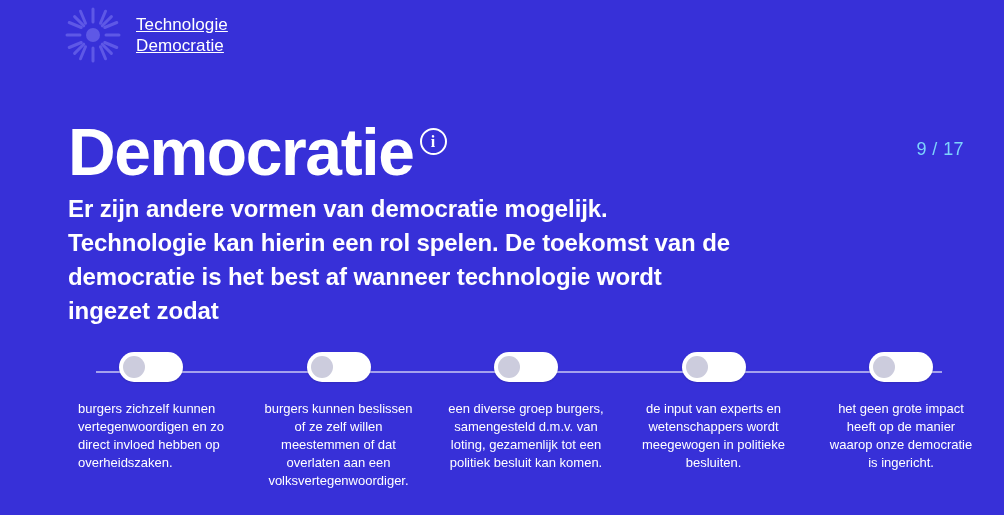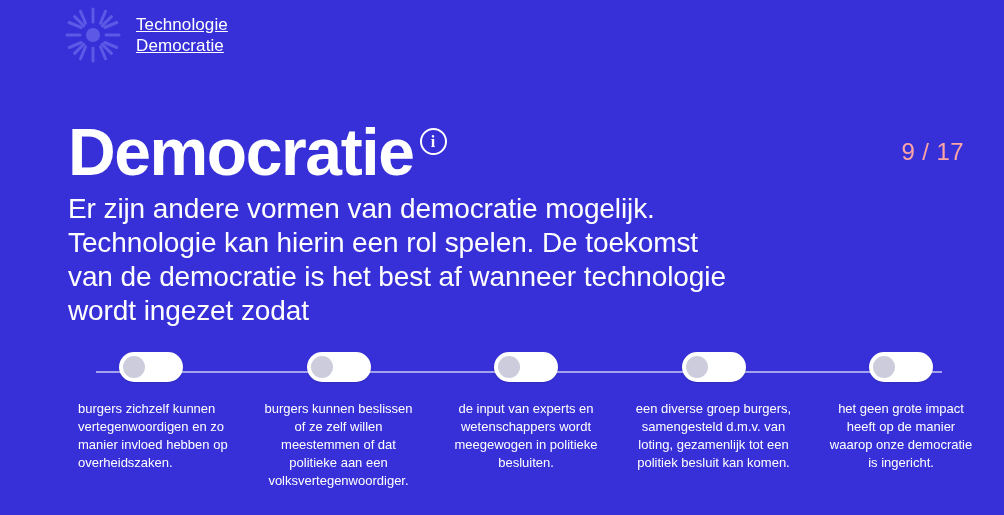--- a/index.html
+++ b/index.html
@@ -76,37 +76,37 @@
     display: flex;
     align-items: center;
     justify-content: center;
     font-size: 16px;
     font-weight: 700;
     line-height: 1;
     font-family: "Liberation Serif", serif;
     box-sizing: border-box;
   }
   .counter {
-    font-size: 24px;
+    font-size: 18px;
     line-height: 1;
     margin-top: 26px;
-    color: #fca5a5;
+    color: #7dd3fc;
     letter-spacing: .4px;
     white-space: nowrap;
   }
 
   
   .statement {
     position: absolute;
     top: 192px;
     left: 68px;
     width: 680px;
-    font-size: 28px;
+    font-size: 24px;
     line-height: 34px;
-    font-weight: 400;
+    font-weight: 700;
     letter-spacing: -.1px;
   }
 
   
   .slider-zone {
     position: absolute;
     top: 352px;
     left: 58px;
     right: 10px;
   }
@@ -212,45 +212,45 @@
 <div class="statement">Er zijn andere vormen van democratie mogelijk. Technologie kan hierin een rol spelen. De toekomst van de democratie is het best af wanneer technologie wordt ingezet zodat</div>
 
 <div class="slider-zone">
   <div class="track"></div>
   <div class="stops">
 
     <div class="stop">
       <div class="toggle">
         <div class="knob"></div>
       </div>
-      <div class="stop-label">burgers zichzelf kunnen vertegenwoordigen en zo manier invloed hebben op overheidszaken.</div>
-    </div>
-
-    <div class="stop">
-      <div class="toggle">
-        <div class="knob"></div>
-      </div>
-      <div class="stop-label">burgers kunnen beslissen of ze zelf willen meestemmen of dat politieke aan een volksvertegenwoordiger.</div>
+      <div class="stop-label">burgers zichzelf kunnen vertegenwoordigen en zo direct invloed hebben op overheidszaken.</div>
+    </div>
+
+    <div class="stop">
+      <div class="toggle">
+        <div class="knob"></div>
+      </div>
+      <div class="stop-label">burgers kunnen beslissen of ze zelf willen meestemmen of dat overlaten aan een volksvertegenwoordiger.</div>
+    </div>
+
+    <div class="stop">
+      <div class="toggle">
+        <div class="knob"></div>
+      </div>
+      <div class="stop-label">een diverse groep burgers, samengesteld d.m.v. van loting, gezamenlijk tot een politiek besluit kan komen.</div>
     </div>
 
     <div class="stop">
       <div class="toggle">
         <div class="knob"></div>
       </div>
       <div class="stop-label">de input van experts en wetenschappers wordt meegewogen in politieke besluiten.</div>
     </div>
 
     <div class="stop">
       <div class="toggle">
         <div class="knob"></div>
       </div>
-      <div class="stop-label">een diverse groep burgers, samengesteld d.m.v. van loting, gezamenlijk tot een politiek besluit kan komen.</div>
-    </div>
-
-    <div class="stop">
-      <div class="toggle">
-        <div class="knob"></div>
-      </div>
       <div class="stop-label">het geen grote impact heeft op de manier waarop onze democratie is ingericht.</div>
     </div>
 
   </div>
 </div>
 
 </body></html>

